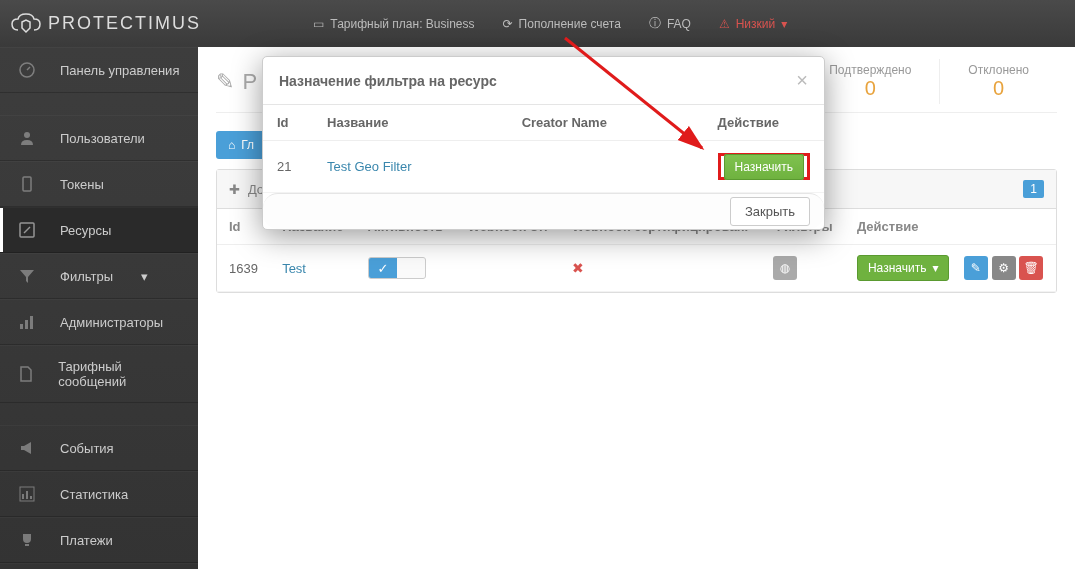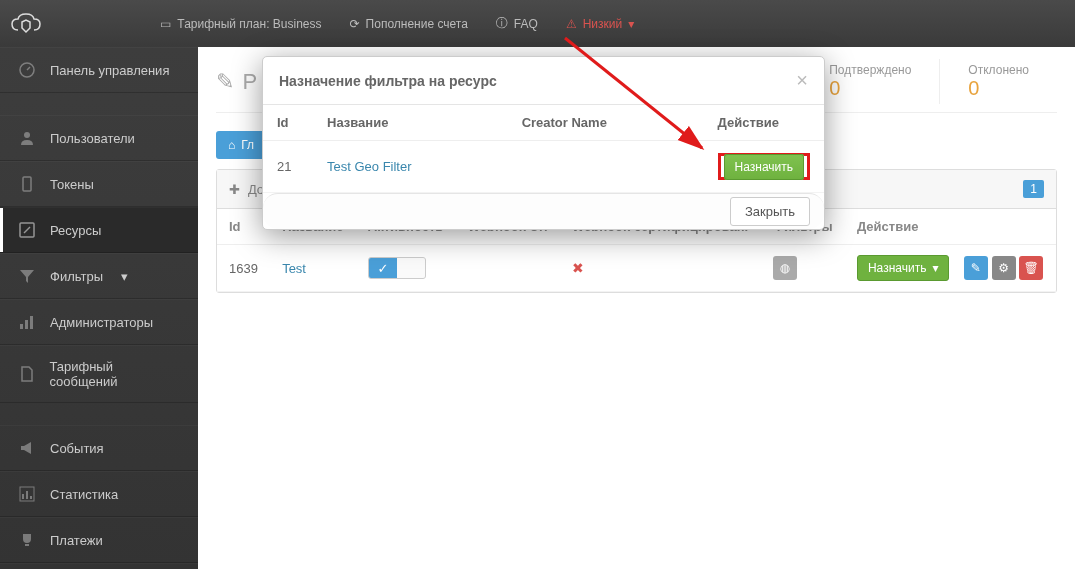--- a/index.html
+++ b/index.html
@@ -8,30 +8,30 @@
 .topbar { height: 47px; background: linear-gradient(#4a4a4a, #3a3a3a); display: flex; align-items: center; padding: 0 10px; }
 .logo { display: flex; align-items: center; color: #ddd; font-size: 18px; letter-spacing: 2px; font-weight: 300; text-transform: uppercase; }
 .logo svg { margin-right: 6px; }
 .top-links { display: flex; margin-left: 100px; gap: 4px; }
 .top-link { color: #bbb; padding: 6px 12px; border-radius: 3px; cursor: pointer; display: flex; align-items: center; gap: 6px; font-size: 12px; }
 .top-link.danger { color: #d9534f; }
 .spacer { flex: 1; }
 
 .layout { display: flex; height: calc(569px - 47px); }
 .sidebar { width: 198px; background: linear-gradient(#3d3d3d, #333); color: #ccc; }
-.side-item { padding: 13px 18px; display: flex; align-items: center; gap: 14px; cursor: pointer; border-bottom: 1px solid rgba(0,0,0,0.2); border-top: 1px solid rgba(255,255,255,0.03); font-size: 13px; }
+.side-item { padding: 13px 18px; display: flex; align-items: center; gap: 24px; cursor: pointer; border-bottom: 1px solid rgba(0,0,0,0.2); border-top: 1px solid rgba(255,255,255,0.03); font-size: 13px; }
 .side-item.active { background: #2a2a2a; box-shadow: inset 3px 0 0 #fff; }
 .side-gap { height: 22px; }
 .side-icon { width: 18px; height: 18px; display: inline-flex; align-items: center; justify-content: center; opacity: 0.6; }
 
 .main { flex: 1; background: #fff; padding: 12px 18px; position: relative; }
 .page-head { display: flex; align-items: center; border-bottom: 1px solid #eee; padding-bottom: 8px; }
 .page-title { color: #aaa; font-size: 22px; font-weight: normal; display: flex; align-items: center; gap: 8px; }
 .stats { margin-left: auto; display: flex; }
-.stat { border-left: 1px solid #eee; padding: 4px 28px; text-align: left; }
+.stat { border-left: 1px solid #eee; padding: 4px 28px; text-align: center; }
 .stat-label { color: #999; font-size: 12px; }
 .stat-val { color: #e8a33d; font-size: 20px; }
 
 .crumb-btn { margin: 18px 0 10px; display: inline-flex; align-items: center; gap: 6px; background: #4a9fd8; color: #fff; padding: 7px 12px; border-radius: 3px; font-size: 12px; cursor: pointer; }
 
 .panel { border: 1px solid #ddd; border-radius: 3px; }
 .panel-head { background: #f7f7f7; border-bottom: 1px solid #ddd; padding: 10px 12px; color: #888; display: flex; align-items: center; gap: 8px; font-size: 13px; }
 .badge-pg { margin-left: auto; background: #4a9fd8; color: #fff; border-radius: 2px; padding: 2px 7px; font-size: 12px; }
 
 table.grid { width: 100%; border-collapse: collapse; font-size: 13px; }
@@ -71,20 +71,21 @@
 svg.arrow { position: absolute; left: 450px; top: 28px; z-index: 20; pointer-events: none; }
 </style>
 </head>
 <body>
 
 <div class="topbar">
   <div class="logo">
     <svg width="32" height="24" viewBox="0 0 32 24">
         <path d="M8 18 Q2 18 2 12 Q2 7 8 7 Q9 2 16 2 Q23 2 24 7 Q30 7 30 12 Q30 18 24 18 M12 10 L16 8 L20 10 L20 16 L16 20 L12 16 Z" fill="none" stroke="#ddd" stroke-width="1.5"></path>
       </svg>
+    <span>PROTECTIMUS</span>
   </div>
   <div class="top-links">
     <div class="top-link">
       <span>▭</span>
       <span>Тарифный план: Business</span>
     </div>
     <div class="top-link">
       <span>⟳</span>
       <span>Пополнение счета</span>
     </div>

